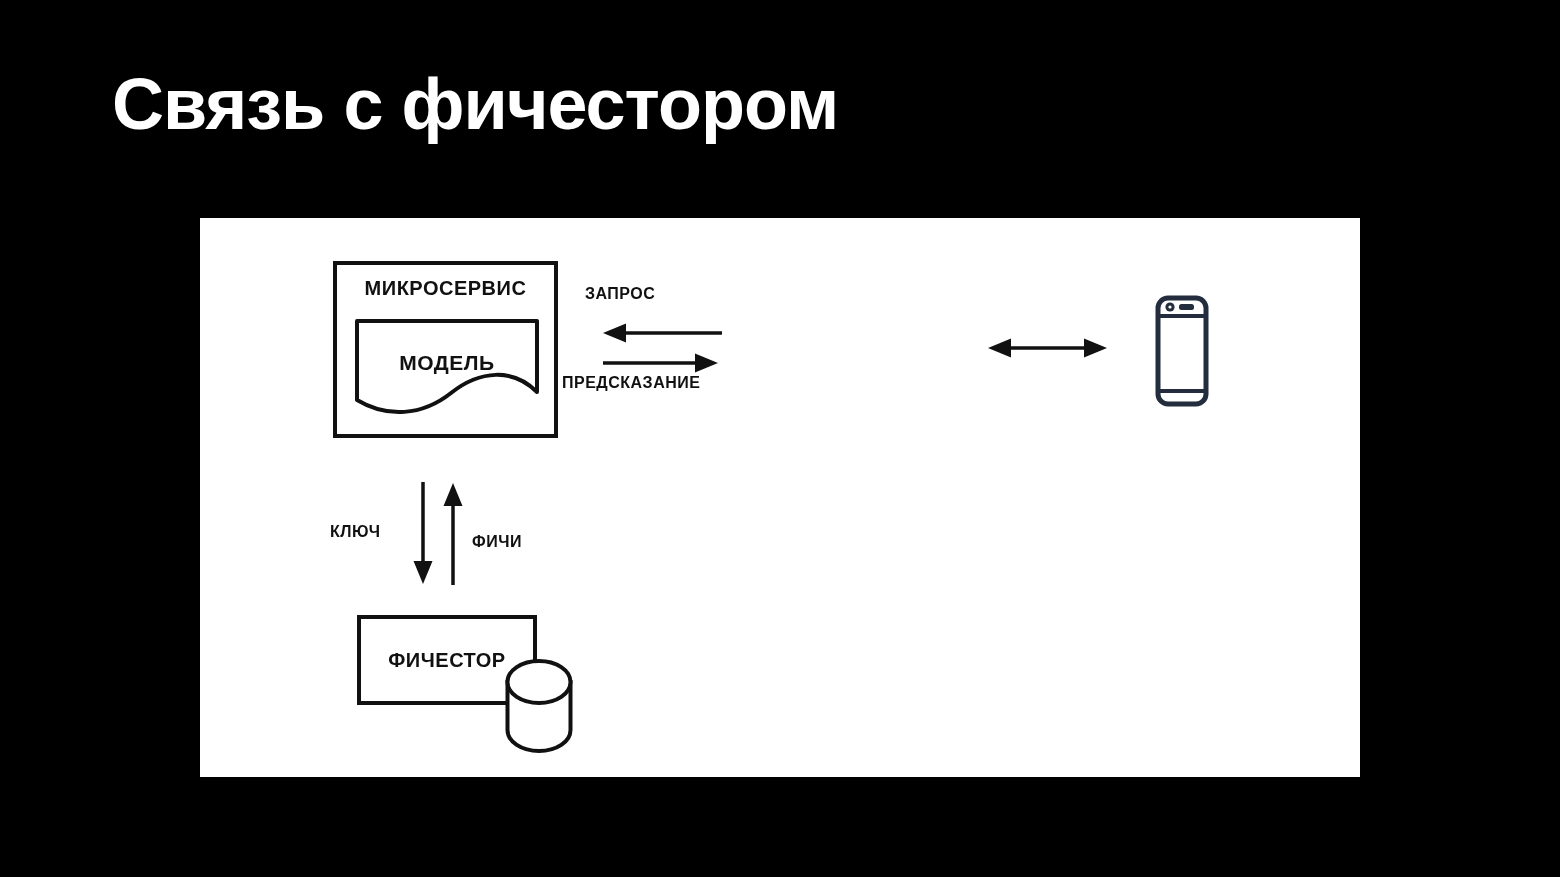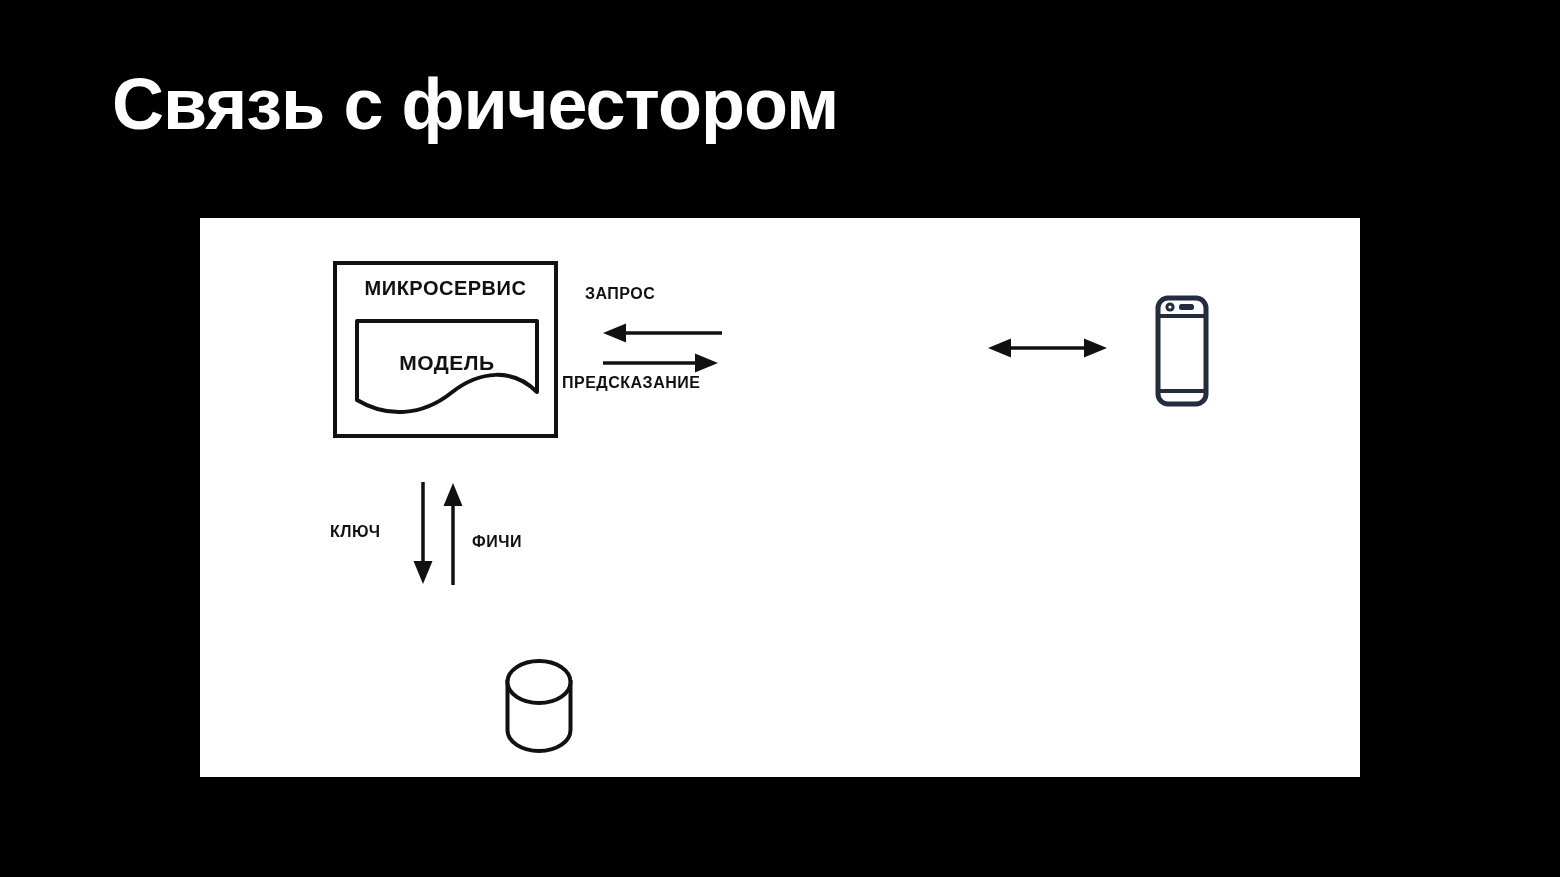--- a/index.html
+++ b/index.html
@@ -77,20 +77,23 @@
   <div class="box box-microservice">
     <div class="box-title">МИКРОСЕРВИС</div>
   </div>
 
   <svg class="svg-abs" style="left:154px; top:100px;" width="186" height="104" viewBox="0 0 186 104">
     <path d="M3,3 L183,3 L183,74 C159,50 126,52 97,75 C68,98 33,100 3,82 Z" fill="#ffffff" stroke="#111111" stroke-width="4" stroke-linejoin="round"></path>
     <text x="93" y="52" text-anchor="middle" font-size="21" font-weight="bold" fill="#111111" letter-spacing="0.5">МОДЕЛЬ</text>
   </svg>
 
 
+  <div class="box box-featurestore">
+    <div>ФИЧЕСТОР</div>
+  </div>
 
   <svg class="svg-abs" style="left:304px; top:440px;" width="70" height="96" viewBox="0 0 70 96">
     <path d="M3.5,24 L3.5,72 C3.5,83.8 17.6,93 35,93 C52.4,93 66.5,83.8 66.5,72 L66.5,24 Z" fill="#ffffff" stroke="#111111" stroke-width="4"></path>
     <ellipse cx="35" cy="24" rx="31.5" ry="21" fill="#ffffff" stroke="#111111" stroke-width="4"></ellipse>
   </svg>
 
   <svg class="svg-abs" style="left:955px; top:77px;" width="54" height="112" viewBox="0 0 54 112">
     <rect x="3" y="3" width="48" height="106" rx="10" fill="none" stroke="#232d3d" stroke-width="5"></rect>
     <line x1="4" y1="21" x2="50" y2="21" stroke="#232d3d" stroke-width="4"></line>
     <line x1="4" y1="96" x2="50" y2="96" stroke="#232d3d" stroke-width="4"></line>

